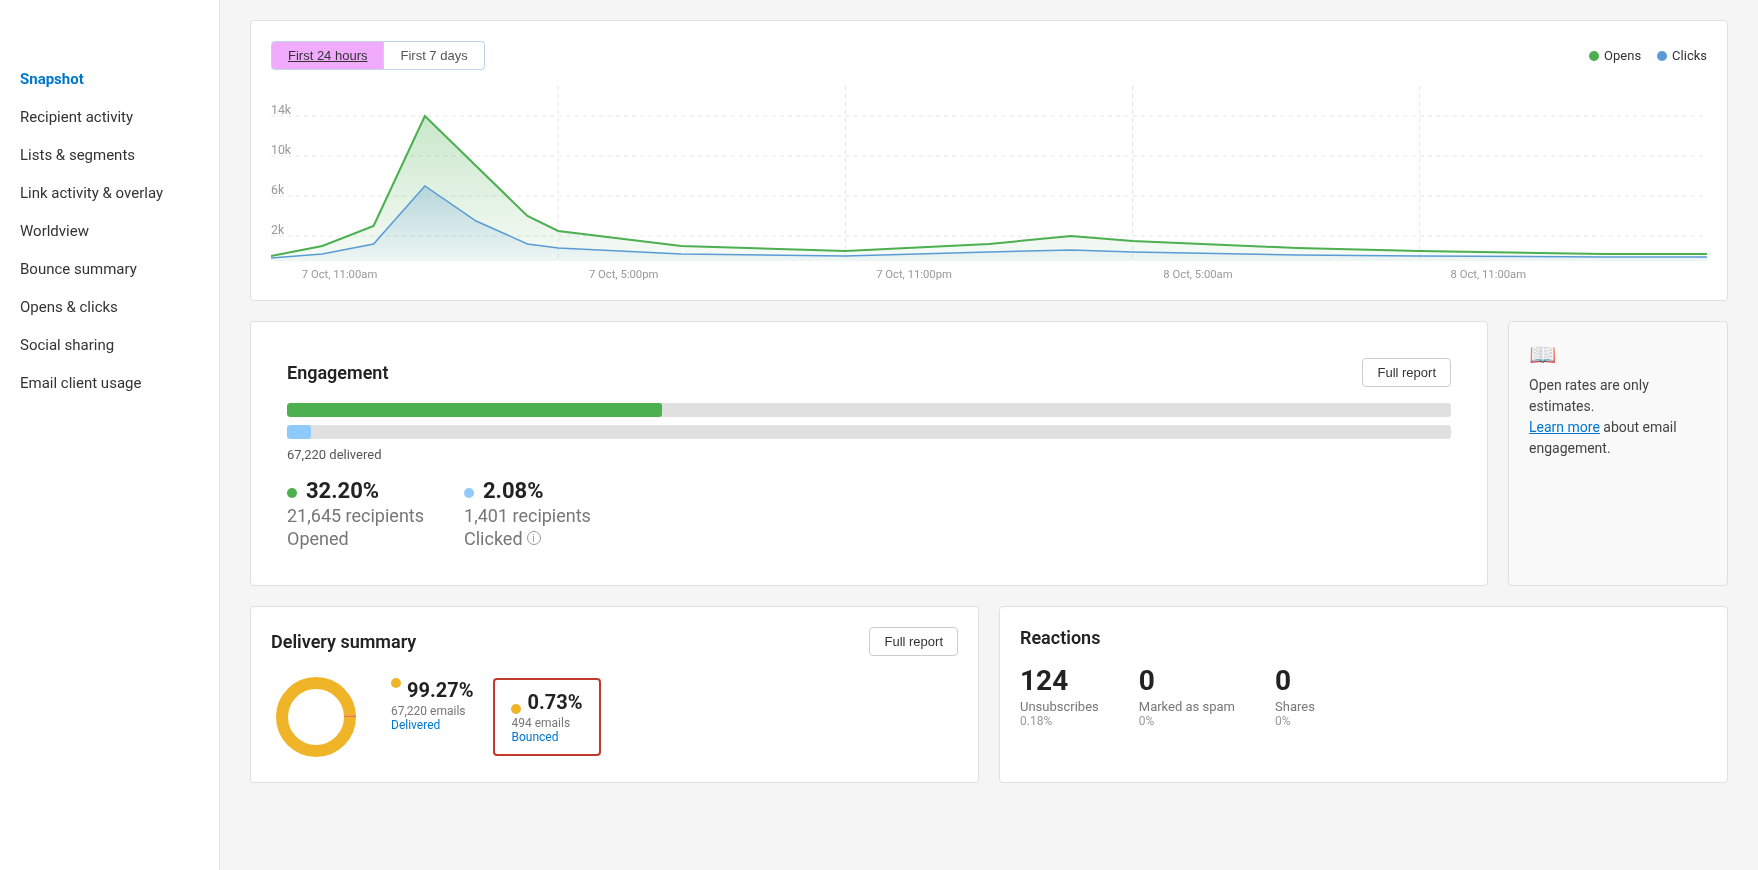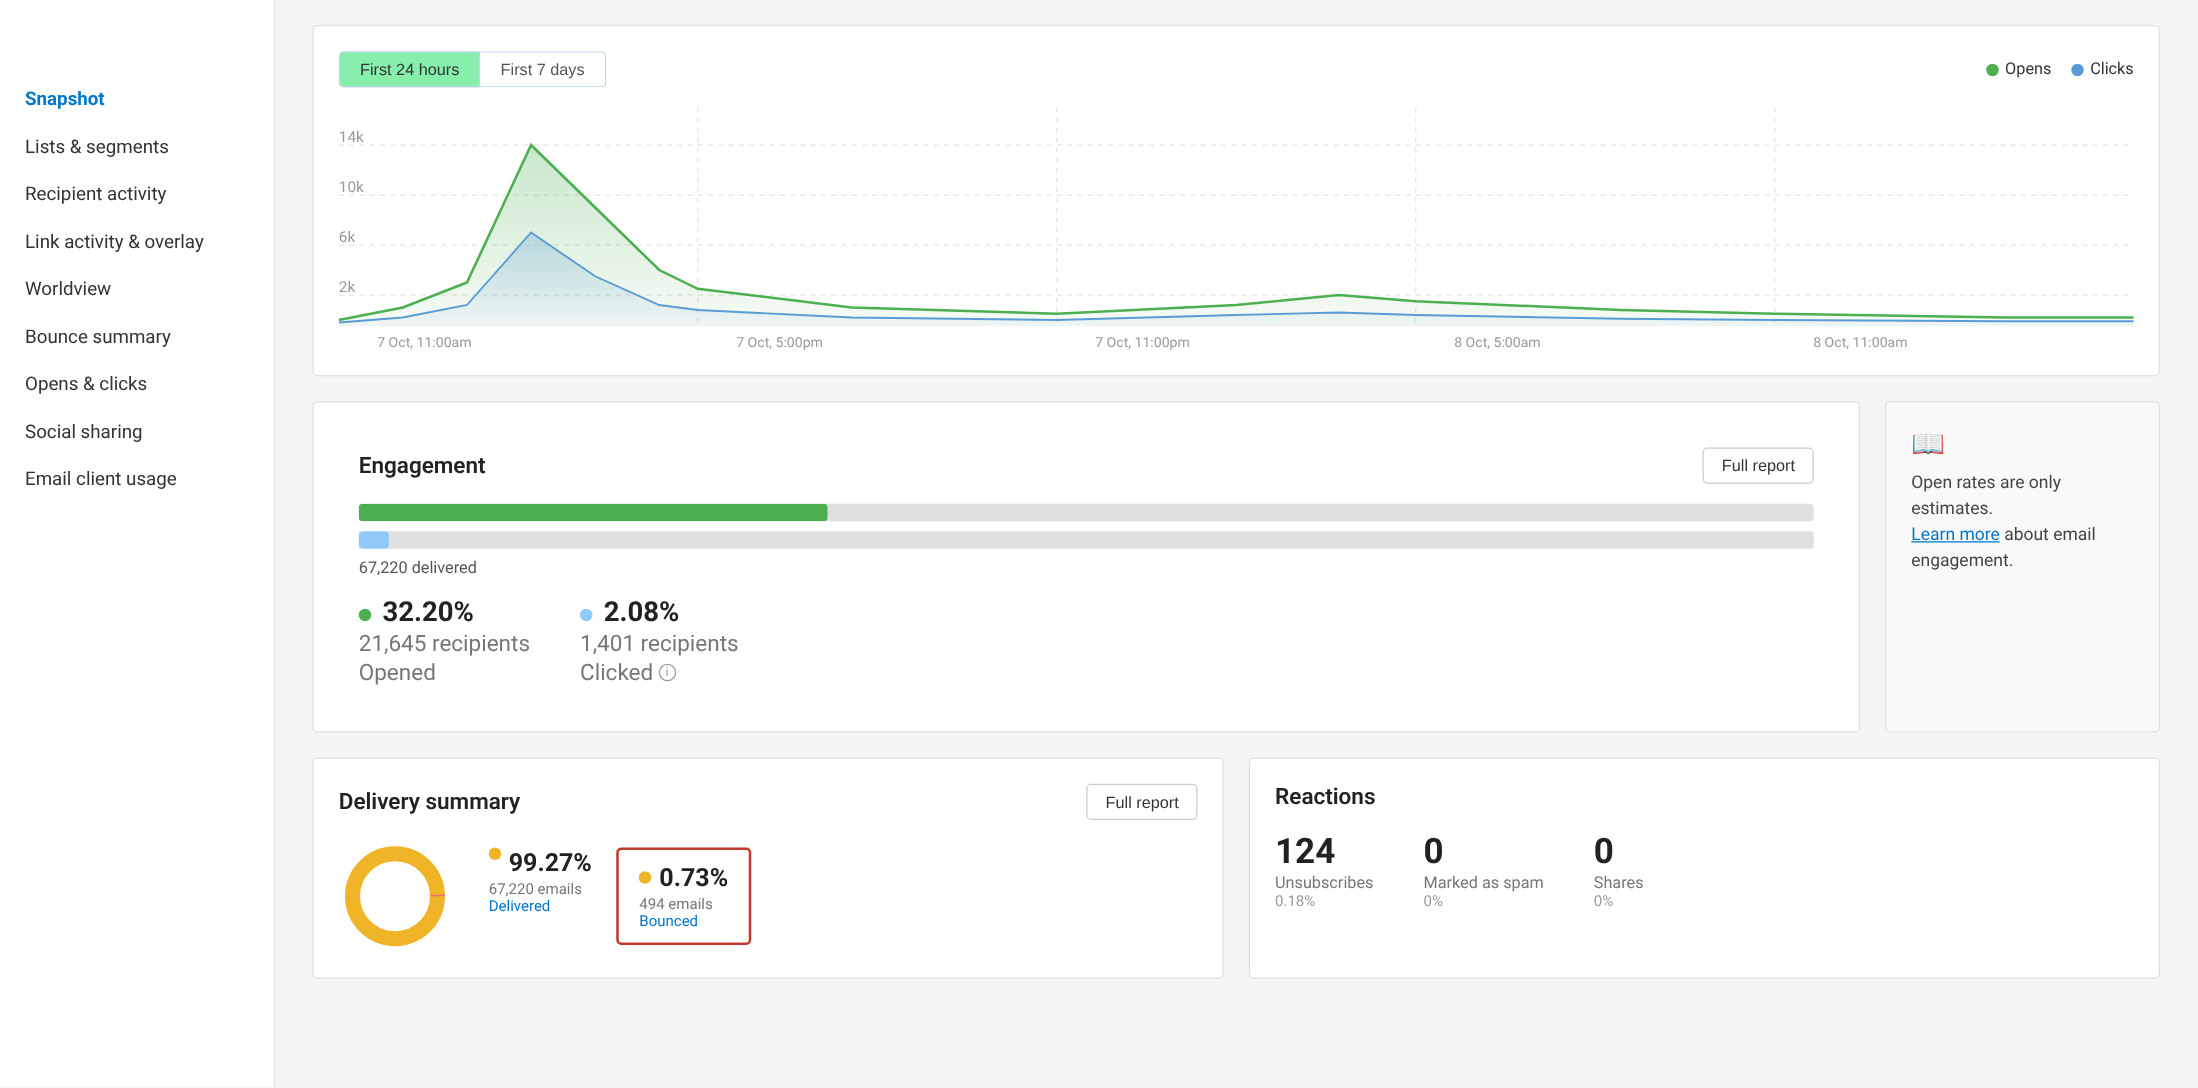--- a/index.html
+++ b/index.html
@@ -49,21 +49,21 @@
     .chart-tab {
       padding: 6px 16px;
       font-size: 13px;
       border: 1px solid #c0d6e8;
       background: #fff;
       cursor: pointer;
       color: #555;
     }
     .chart-tab:first-child { border-radius: 4px 0 0 4px; }
     .chart-tab:last-child { border-radius: 0 4px 4px 0; border-left: none; }
-    .chart-tab.active { background: #86efac; color: #333; font-weight: 500; }
+    .chart-tab.active { background: #f0abfc; color: #333; font-weight: 500; text-decoration: underline; }
 
     .chart-legend {
       display: flex;
       gap: 16px;
       font-size: 13px;
       align-items: center;
     }
     .legend-item { display: flex; align-items: center; gap: 5px; }
     .legend-dot { width: 10px; height: 10px; border-radius: 50%; }
 
@@ -256,24 +256,24 @@
     }
   </style>
 </head>
 <body>
 
 <nav class="sidebar">
   <div class="sidebar-item active">
     <span>Snapshot</span>
   </div>
   <div class="sidebar-item">
+    <span>Recipient activity</span>
+  </div>
+  <div class="sidebar-item">
     <span>Lists &amp; segments</span>
-  </div>
-  <div class="sidebar-item">
-    <span>Recipient activity</span>
   </div>
   <div class="sidebar-item">
     <span>Link activity &amp; overlay</span>
   </div>
   <div class="sidebar-item">
     <span>Worldview</span>
   </div>
   <div class="sidebar-item">
     <span>Bounce summary</span>
   </div>
@@ -426,21 +426,21 @@
           <div class="delivery-stat">
             <div style="display:flex;align-items:flex-start;gap:6px;">
               <span class="legend-dot" style="background:#f0b429;"></span>
               <span class="ds-value">99.27%</span>
             </div>
             <div class="ds-sub">67,220 emails</div>
             <div class="ds-label">Delivered</div>
           </div>
 
           <div class="delivery-stat bounced-box">
-            <div style="display:flex;align-items:center;gap:6px;">
+            <div style="display:flex;align-items:flex-end;gap:6px;">
               <span class="legend-dot" style="background:#f0b429;"></span>
               <span class="ds-value">0.73%</span>
             </div>
             <div class="ds-sub">494 emails</div>
             <div class="ds-label">Bounced</div>
           </div>
         </div>
       </div>
     </div>
 

